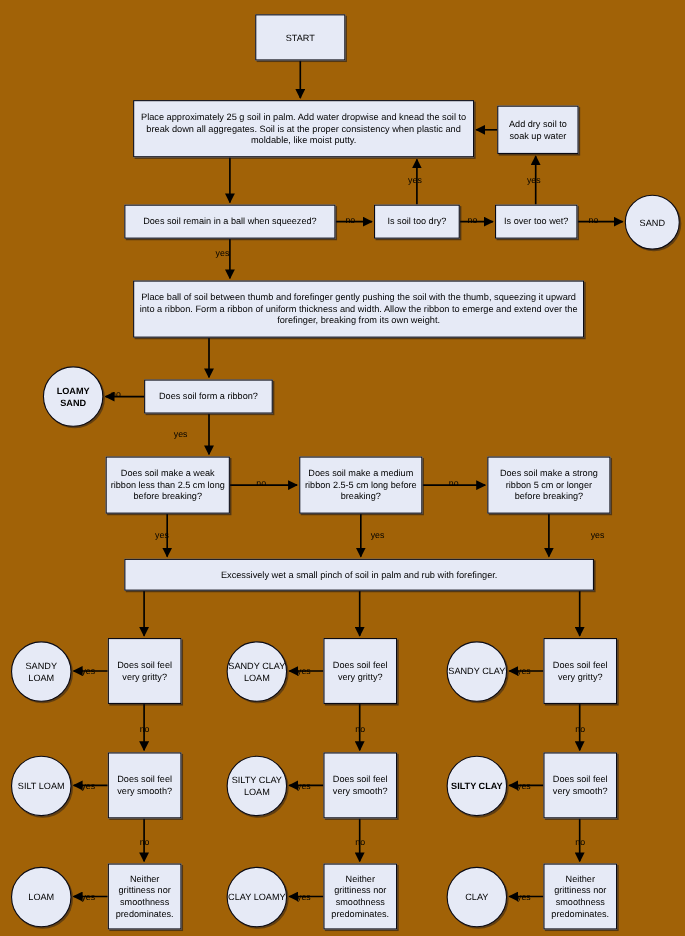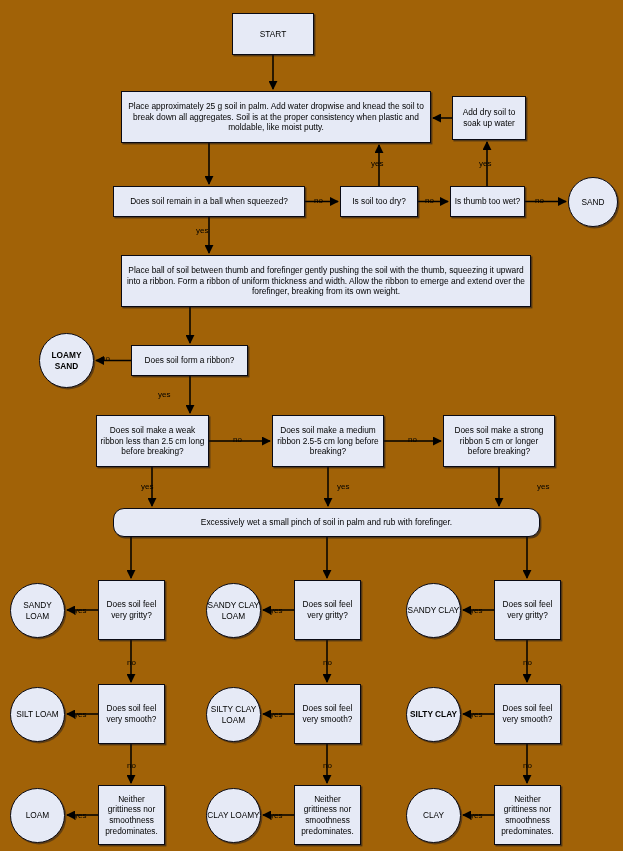--- a/index.html
+++ b/index.html
@@ -134,21 +134,21 @@
       <div class="node" style="left: 452px; top: 96px; width: 74px; height: 44px;">
         <span class="txt">Add dry soil to soak up water</span>
       </div>
       <div class="node" style="left: 113px; top: 186px; width: 192px; height: 31px;">
         <span class="txt">Does soil remain in a ball when squeezed?</span>
       </div>
       <div class="node" style="left: 340px; top: 186px; width: 78px; height: 31px;">
         <span class="txt">Is soil too dry?</span>
       </div>
       <div class="node" style="left: 450px; top: 186px; width: 75px; height: 31px;">
-        <span class="txt">Is thumb too wet?</span>
+        <span class="txt">Is over too wet?</span>
       </div>
       <div class="node circle" style="left: 568px; top: 177px; width: 50px; height: 50px;">
         <span class="txt">SAND</span>
       </div>
       <div class="node wide" style="left: 121px; top: 255px; width: 410px; height: 52px;">
         <span class="txt">Place ball of soil between thumb and forefinger gently pushing the soil with the thumb, squeezing it upward into a ribbon. Form a ribbon of uniform thickness and width. Allow the ribbon to emerge and extend over the forefinger, breaking from its own weight.</span>
       </div>
       <div class="node" style="left: 131px; top: 345px; width: 117px; height: 31px;">
         <span class="txt">Does soil form a ribbon?</span>
       </div>
@@ -157,21 +157,21 @@
       </div>
       <div class="node" style="left: 96px; top: 415px; width: 113px; height: 52px;">
         <span class="txt">Does soil make a weak ribbon less than 2.5 cm long before breaking?</span>
       </div>
       <div class="node" style="left: 272px; top: 415px; width: 112px; height: 52px;">
         <span class="txt">Does soil make a medium ribbon 2.5-5 cm long before breaking?</span>
       </div>
       <div class="node" style="left: 443px; top: 415px; width: 112px; height: 52px;">
         <span class="txt">Does soil make a strong ribbon 5 cm or longer before breaking?</span>
       </div>
-      <div class="node wide" style="left: 113px; top: 508px; width: 427px; height: 29px; border-radius: 11px;">
+      <div class="node wide" style="left: 113px; top: 508px; width: 427px; height: 29px;">
         <span class="txt">Excessively wet a small pinch of soil in palm and rub with forefinger.</span>
       </div>
       <div class="node" style="left: 98px; top: 580px; width: 67px; height: 60px;">
         <span class="txt">Does soil feel very gritty?</span>
       </div>
       <div class="node circle" style="left: 10px; top: 583px; width: 55px; height: 55px;">
         <span class="txt">SANDY LOAM</span>
       </div>
       <div class="node" style="left: 98px; top: 684px; width: 67px; height: 60px;">
         <span class="txt">Does soil feel very smooth?</span>

